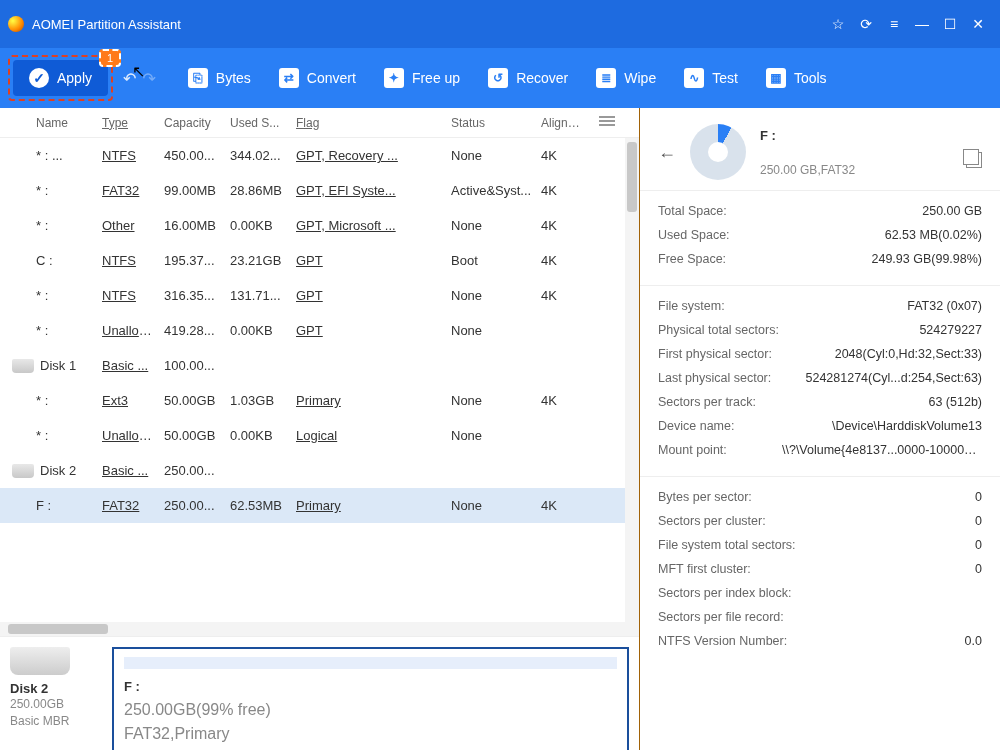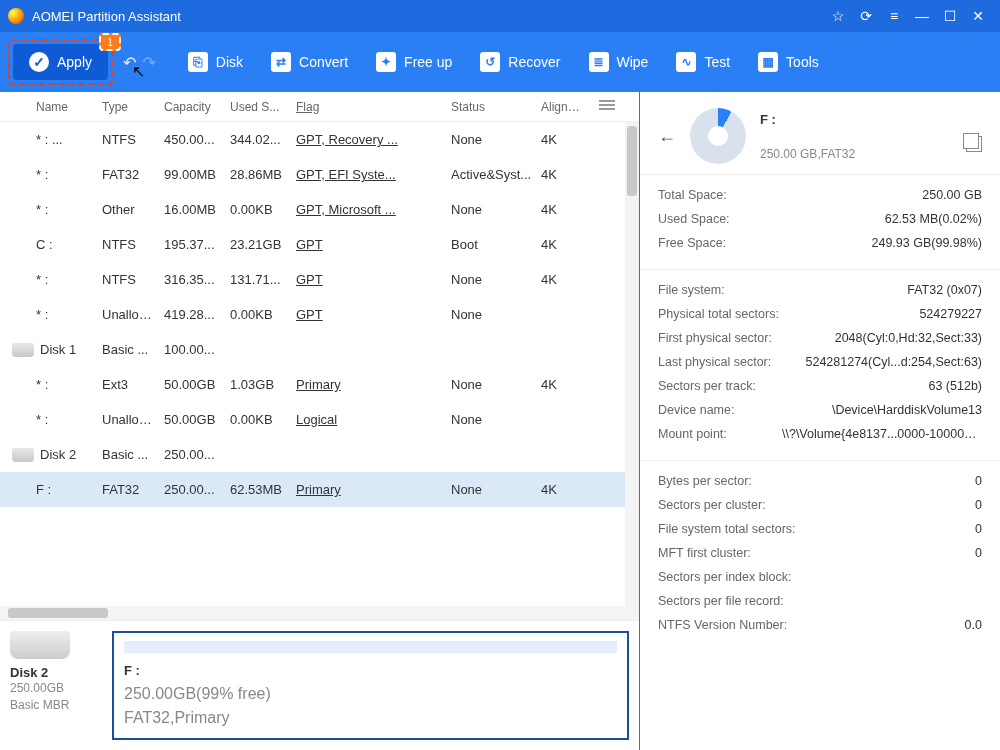--- a/index.html
+++ b/index.html
@@ -1,18 +1,18 @@
 <!DOCTYPE html>
 <html><head>
 <meta charset="utf-8">
 <style>
 * { margin: 0; padding: 0; box-sizing: border-box; font-family: "Segoe UI", Arial, sans-serif; }
 body { width: 1000px; height: 750px; overflow: hidden; background: #fff; font-size: 13px; color: #333; }
 
-.titlebar { height: 32px; background: linear-gradient(#1e6be0,#1e6be0); display: flex; align-items: center; padding: 0 8px; color: #fff; }
+.titlebar { height: 48px; background: linear-gradient(#1e6be0,#1e6be0); display: flex; align-items: center; padding: 0 8px; color: #fff; }
 .titlebar .logo { width: 16px; height: 16px; background: radial-gradient(circle at 30% 30%, #ff4, #f80 60%, #a40); border-radius: 50%; margin-right: 8px; }
 .titlebar .title { font-size: 13px; }
 .titlebar .spacer { flex: 1; }
 .titlebar .tb-icon { width: 28px; text-align: center; font-size: 14px; cursor: pointer; }
 
 .toolbar { height: 60px; background: linear-gradient(#2a7ff5,#2a7ff5); display: flex; align-items: center; padding: 0 8px; color: #fff; gap: 4px; }
 .apply-wrap { position: relative; border: 2px dashed #e04020; padding: 3px; border-radius: 4px; margin-right: 6px; }
 .apply-btn { background: #0f5bd6; border-radius: 4px; padding: 8px 16px; display: flex; align-items: center; gap: 8px; cursor: pointer; font-size: 14px; }
 .apply-btn .check { width: 20px; height: 20px; background: #fff; border-radius: 50%; color: #0f5bd6; display: flex; align-items: center; justify-content: center; font-weight: bold; font-size: 14px; }
 .badge { position: absolute; top: -8px; right: -10px; background: #ff7a1a; color: #fff; border-radius: 4px; padding: 0 6px; font-size: 11px; border: 2px dashed #fff; line-height: 14px; }
@@ -33,21 +33,21 @@
 .table-head .menu-icon { position: absolute; right: 24px; top: 6px; width:16px; height:12px; }
 .table-head .menu-icon span { display:block; height:2px; background:#999; margin:2px 0; }
 
 .rows { flex: 1; overflow-y: auto; position: relative; }
 .rows-scroll { position:absolute; right:0; top:0; width:14px; height:100%; background:#f4f4f4; }
 .rows-scroll .thumb { position:absolute; left:2px; width:10px; background:#c8c8c8; border-radius:3px; }
 .row { display: flex; align-items: center; padding: 10px 8px; font-size: 13px; color: #333; }
 .row.sel { background: #dbe8f7; }
 .row .col { padding: 0 4px; overflow: hidden; text-overflow: ellipsis; white-space: nowrap; }
 .c-name { width: 90px; padding-left: 28px !important; }
-.c-type { width: 62px; }
+.c-type { width: 62px; text-decoration: underline; }
 .c-cap { width: 66px; }
 .c-used { width: 66px; }
 .c-flag { width: 112px; text-decoration: underline; }
 .c-status { width: 90px; margin-left: 43px; }
 .c-align { width: 50px; }
 .disk-icon { width: 22px; height: 14px; background: linear-gradient(#e8e8e8,#c8c8c8); border-radius: 2px 2px 4px 4px; margin-right: 6px; display:inline-block; vertical-align:middle; }
 .row.diskrow .c-name { padding-left: 4px !important; display:flex; align-items:center; }
 
 .hscroll { height: 14px; background: #f4f4f4; position: relative; }
 .hscroll .thumb { position:absolute; top:2px; height:10px; background:#c8c8c8; border-radius:3px; left:8px; width:100px; }
@@ -99,21 +99,21 @@
     <div class="badge">1</div>
   </div>
   <div class="cursor">↖</div>
   <div class="undo-redo">
     <span>↶</span>
     <span class="dis">↷</span>
   </div>
   <div id="tool-items" style="display: flex;">
       <div class="tool-item">
         <div class="ticon">⎘</div>
-        <span>Disk</span>
+        <span>Bytes</span>
       </div>
       <div class="tool-item">
         <div class="ticon">⇄</div>
         <span>Convert</span>
       </div>
       <div class="tool-item">
         <div class="ticon">✦</div>
         <span>Free up</span>
       </div>
       <div class="tool-item">

